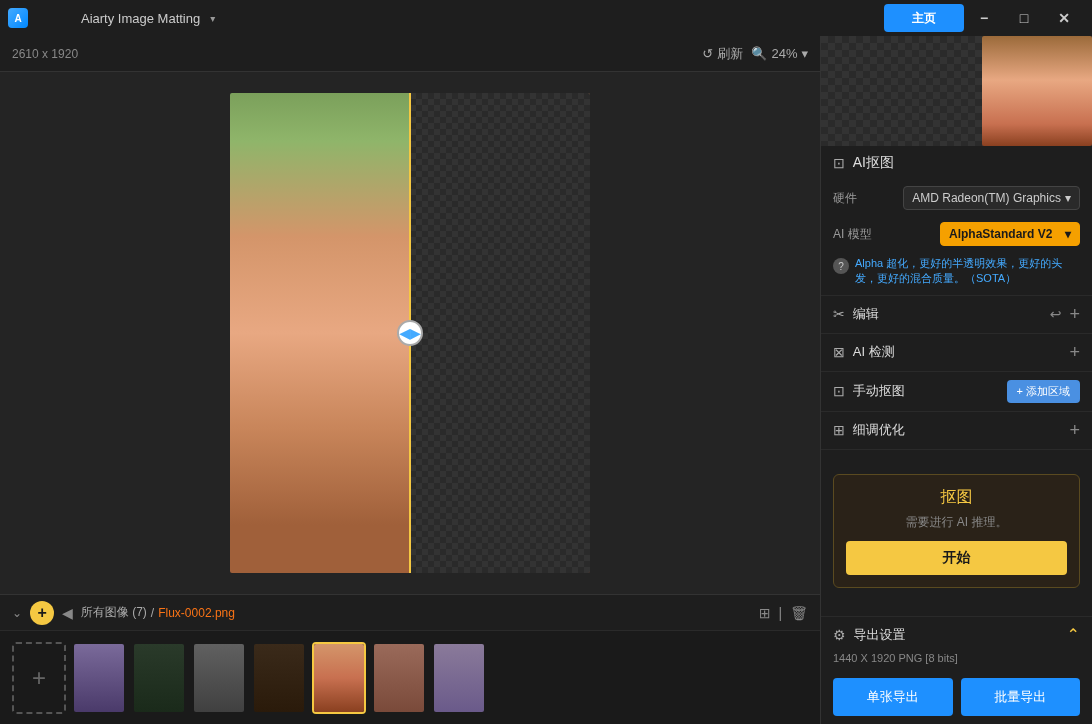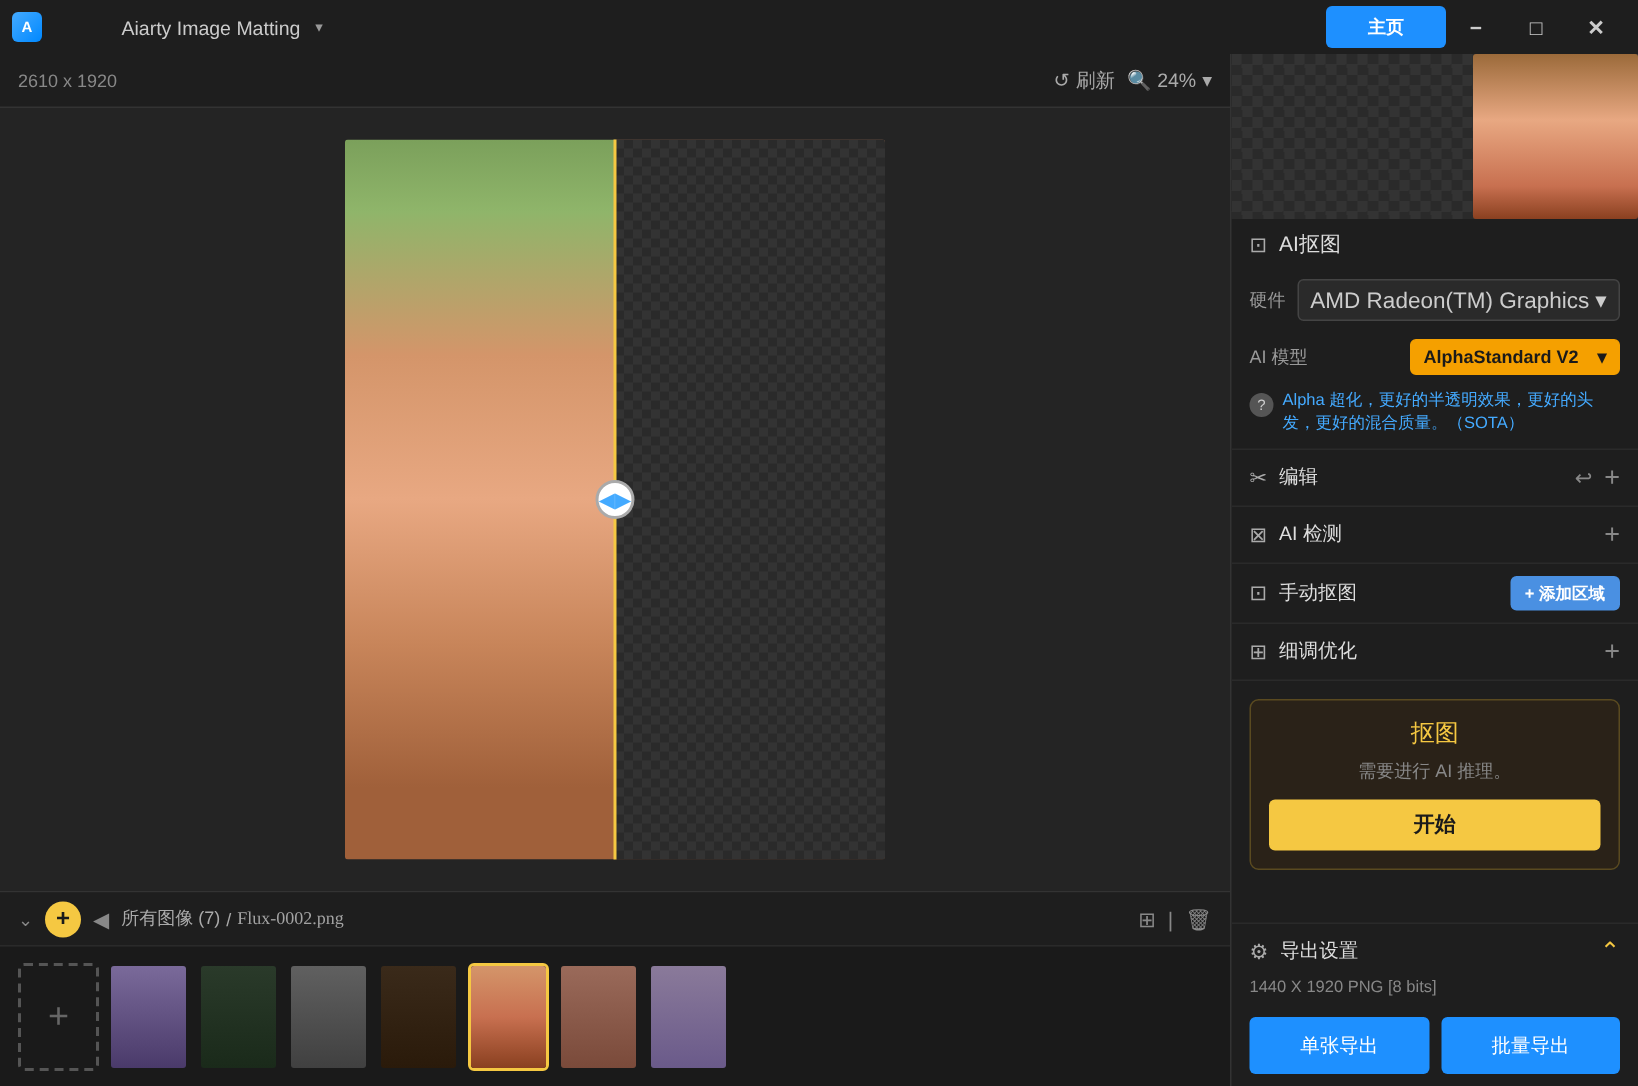--- a/index.html
+++ b/index.html
@@ -171,21 +171,21 @@
     #filmstrip-left { display: flex; align-items: center; gap: 8px; }
     #collapse-btn { color: #888; cursor: pointer; font-size: 12px; }
     #add-btn {
       width: 24px; height: 24px;
       border-radius: 50%; background: #f5c842;
       display: flex; align-items: center; justify-content: center;
       cursor: pointer; color: #1a1a1a; font-size: 16px; font-weight: bold;
     }
     #nav-prev { color: #888; cursor: pointer; font-size: 14px; }
     #breadcrumb { font-size: 12px; color: #aaa; display: flex; align-items: center; gap: 4px; }
-    #current-file { color: #a3a3a3; font-family: Liberation Serif, serif; }
+    #current-file { color: #f97316; }
     #filmstrip-right { display: flex; align-items: center; gap: 8px; }
     .fs-icon { color: #888; cursor: pointer; font-size: 14px; }
     #filmstrip-scroll {
       flex: 1;
       display: flex;
       align-items: center;
       gap: 6px;
       padding: 6px 12px;
       overflow-x: auto;
     }
@@ -259,21 +259,21 @@
       padding: 6px 12px;
     }
     .setting-label { font-size: 12px; color: #999; }
     .dropdown-control {
       display: flex; align-items: center; gap: 4px;
       background: #2a2a2a;
       border: 1px solid #444;
       border-radius: 4px;
       padding: 4px 8px;
       cursor: pointer;
-      font-size: 15px; color: #ccc;
+      font-size: 12px; color: #ccc;
       min-width: 140px; justify-content: space-between;
     }
     .model-dropdown {
       background: #f5a000;
       border: 1px solid #f5a000;
       border-radius: 4px;
       padding: 4px 8px;
       display: flex; align-items: center; justify-content: space-between;
       cursor: pointer;
       min-width: 140px;
@@ -310,37 +310,37 @@
     }
     .manual-header {
       display: flex; align-items: center; justify-content: space-between;
       padding: 8px 12px;
     }
     .add-area-btn {
       background: #4a90e2;
       border: none; border-radius: 4px;
       padding: 4px 10px;
       color: white; font-size: 11px; cursor: pointer;
-      display: flex; align-items: center; gap: 4px; font-weight: bold;
+      display: flex; align-items: center; gap: 4px;
     }
 
     
     .fine-section {
       border-bottom: 1px solid #2a2a2a;
     }
     .fine-header {
       display: flex; align-items: center; justify-content: space-between;
       padding: 8px 12px;
     }
 
     
     #matting-action {
       background: #2a2218;
       border: 1px solid #5a4a20;
-      margin: 12px 12px;
+      margin: 24px 12px;
       border-radius: 6px;
       padding: 12px;
       text-align: center;
     }
     #matting-action-title { font-size: 16px; color: #f5c842; margin-bottom: 6px; }
     #matting-action-desc { font-size: 12px; color: #888; margin-bottom: 10px; }
     #start-btn {
       background: #f5c842;
       border: none; border-radius: 4px;
       width: 100%; padding: 8px;

